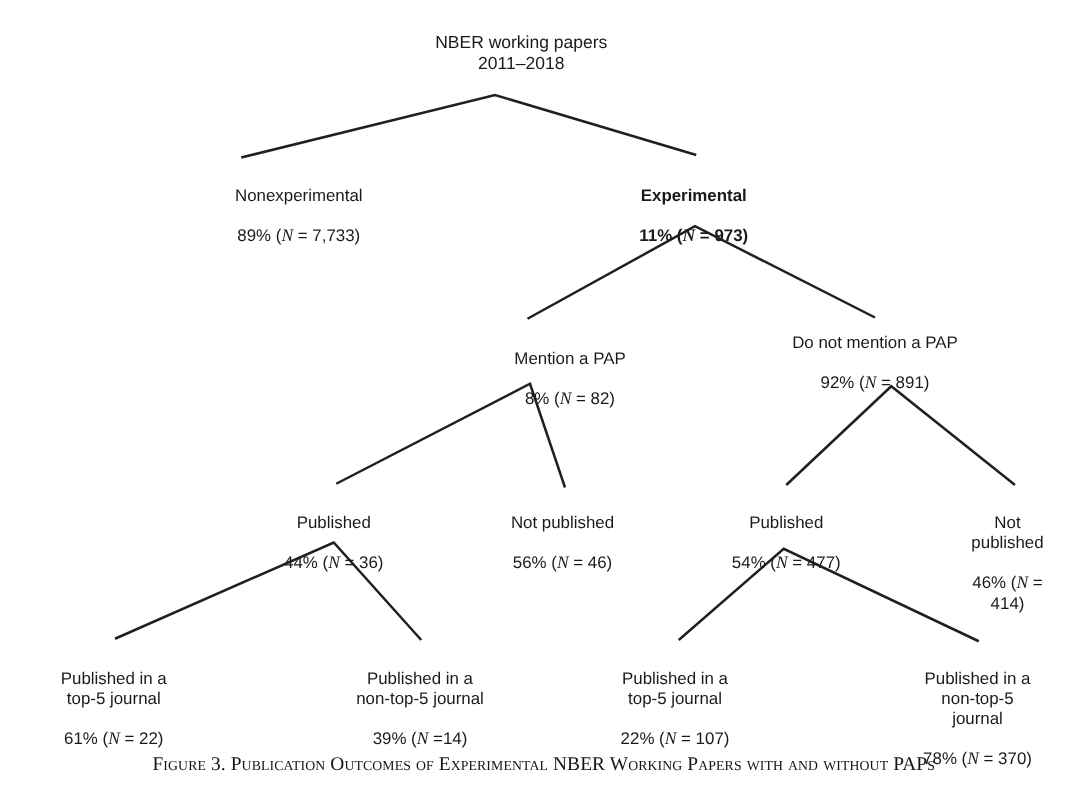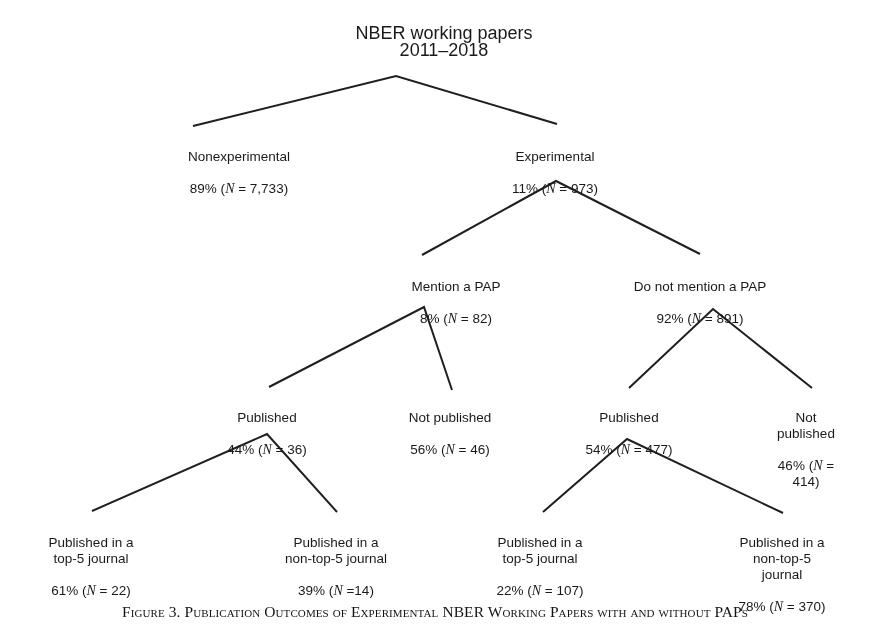--- a/index.html
+++ b/index.html
@@ -25,21 +25,21 @@
   }
   .node {
     position: absolute;
     transform: translateX(-50%);
     text-align: center;
     color: #1a1a1a;
     font-size: 13.5px;
     line-height: 16px;
     white-space: pre-line;
   }
-  .node.root { font-size: 18px; line-height: 17px; margin-left: 27px; }
+  .node.root { font-size: 14px; line-height: 17px; }
   .nvar {
     font-family: "Liberation Serif", serif;
     font-style: italic;
     font-size: 14px;
   }
   .caption {
     position: absolute;
     left: 0;
     right: 0;
     top: 603px;
@@ -68,31 +68,31 @@
   <div class="node root" style="left:417px; top:8px;">
     <div class="lbl">NBER working papers
 2011–2018</div>
   </div>
 
   <div class="node" style="left:206px; top:133px;margin-left:33px;">
     <div class="lbl">Nonexperimental</div>
     <div class="stats">89% (<span class="nvar">N</span> = 7,733)</div>
   </div>
 
-  <div class="node" style="left:555px; top:133px;">
+  <div class="node" style="left:555px; top:133px;font-weight:bold;">
     <div class="lbl">Experimental</div>
     <div class="stats">11% (<span class="nvar">N</span> = 973)</div>
   </div>
 
   <div class="node" style="left:456px; top:263px;">
     <div class="lbl">Mention a PAP</div>
     <div class="stats">8% (<span class="nvar">N</span> = 82)</div>
   </div>
 
-  <div class="node" style="left:700px; top:263px;">
+  <div class="node" style="left:700px; top:250px;">
     <div class="lbl">Do not mention a PAP</div>
     <div class="stats">92% (<span class="nvar">N</span> = 891)</div>
   </div>
 
   <div class="node" style="left:267px; top:394px;">
     <div class="lbl">Published</div>
     <div class="stats">44% (<span class="nvar">N</span> = 36)</div>
   </div>
 
   <div class="node" style="left:450px; top:394px;">

